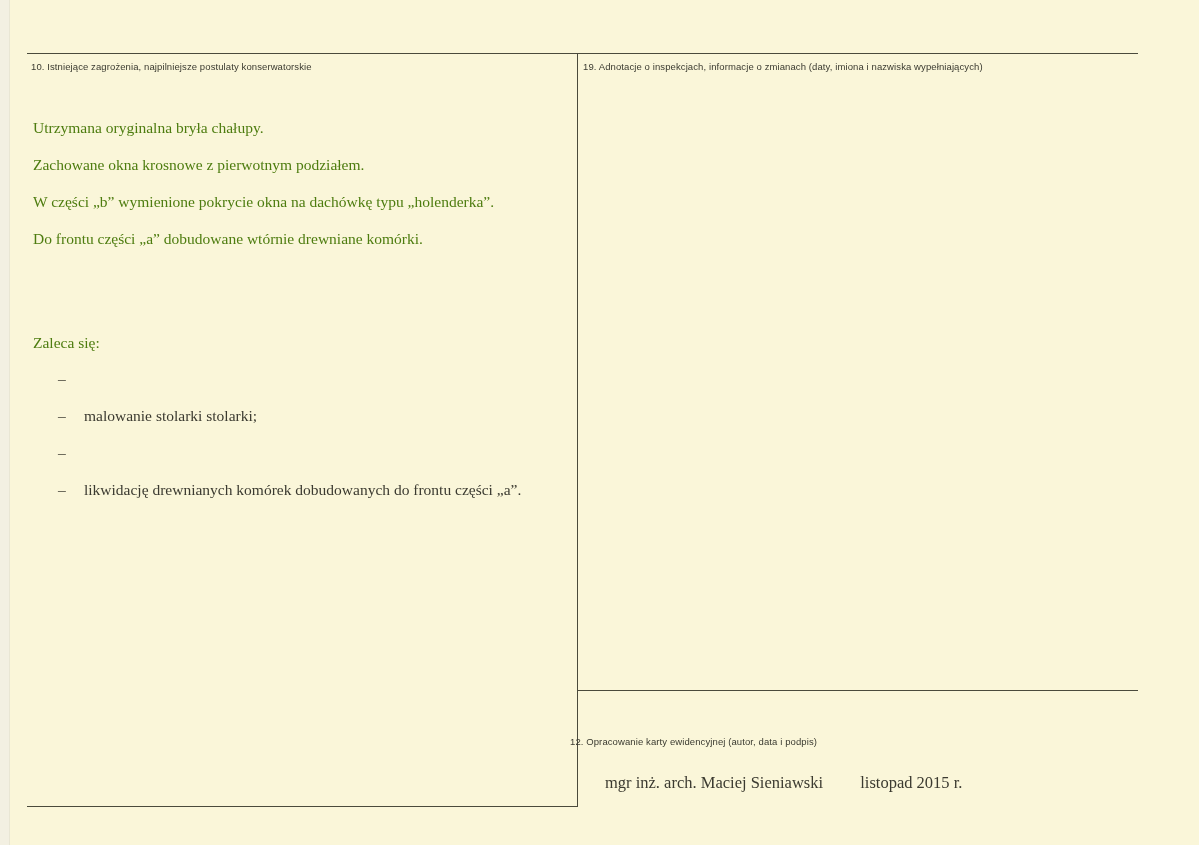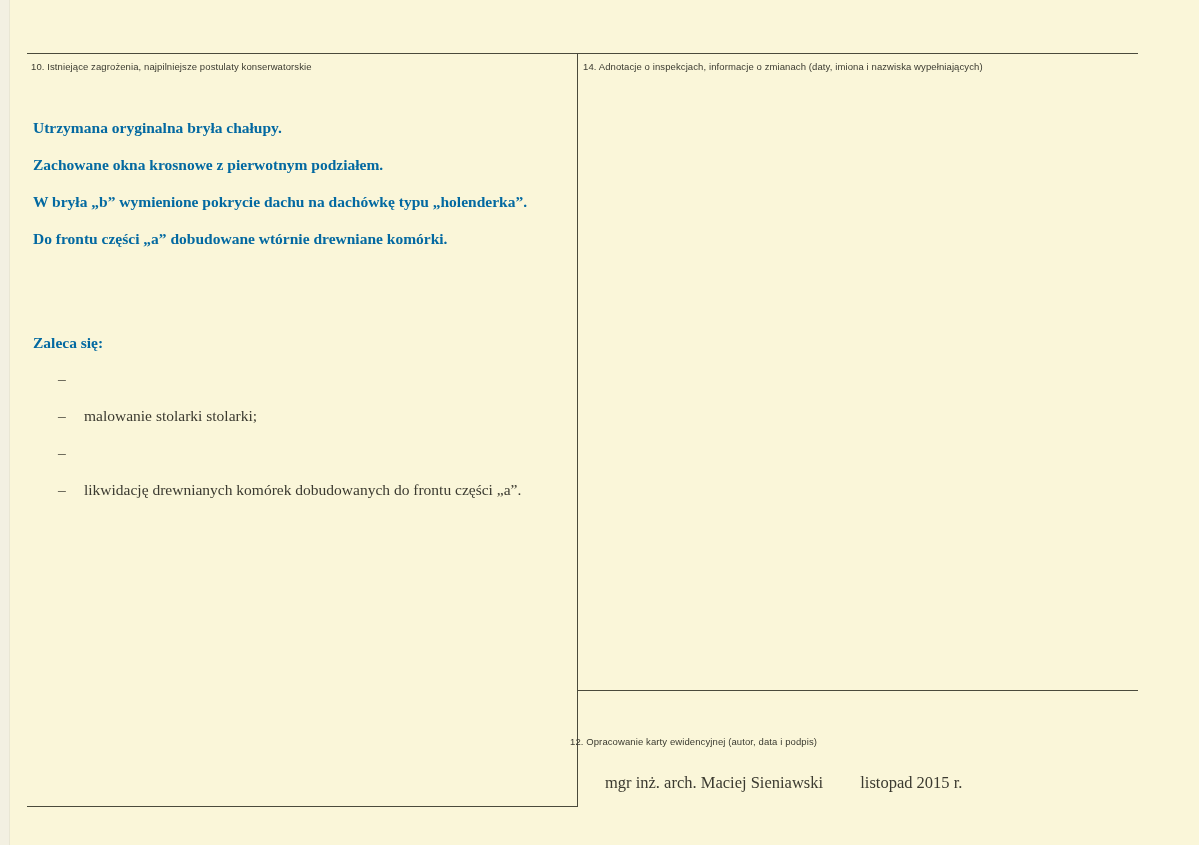--- a/index.html
+++ b/index.html
@@ -63,24 +63,23 @@
   }
   .hdr-10 { left: 31px;  top: 61px; }
   .hdr-11 { left: 583px; top: 61px; }
   .hdr-12 { left: 570px; top: 696px; margin-top: 40px; }
 
   
   .body-text {
     position: absolute;
     font-family: "Liberation Serif", serif;
     font-size: 15.5px;
-    color: #0369a1;
+    color: #4d7c0f;
     line-height: 1.35;
     white-space: nowrap;
-    font-weight: bold;
   }
 
   .p-cond-1 { left: 33px; top: 118px; }
   .p-cond-2 { left: 33px; top: 155px; }
   .p-cond-3 { left: 33px; top: 192px; }
   .p-cond-4 { left: 33px; top: 229px; }
 
   .p-rec-intro { left: 33px; top: 333px; }
 
   .rec-list {
@@ -130,21 +129,21 @@
   <div class="rule h rule-top-left"></div>
   <div class="rule h rule-top-right"></div>
   <div class="rule v rule-divider"></div>
   <div class="rule h rule-bottom-left"></div>
   <div class="rule h rule-sec12"></div>
 
   <div class="sec-header hdr-10">10. Istniejące zagrożenia, najpilniejsze postulaty konserwatorskie</div>
 
   <div class="body-text p-cond-1">Utrzymana oryginalna bryła chałupy.</div>
   <div class="body-text p-cond-2">Zachowane okna  krosnowe z pierwotnym podziałem.</div>
-  <div class="body-text p-cond-3">W bryła „b” wymienione pokrycie dachu na dachówkę typu „holenderka”.</div>
+  <div class="body-text p-cond-3">W części „b” wymienione pokrycie okna na dachówkę typu „holenderka”.</div>
   <div class="body-text p-cond-4">Do frontu części „a” dobudowane wtórnie drewniane komórki.</div>
 
   <div class="body-text p-rec-intro">Zaleca się:</div>
 
   <ul class="rec-list">
     <li>
       <span class="rec-dash">–</span>
     </li>
     <li>
       <span class="rec-dash">–</span>
@@ -152,21 +151,21 @@
     </li>
     <li>
       <span class="rec-dash">–</span>
     </li>
     <li>
       <span class="rec-dash">–</span>
       <span>likwidację drewnianych komórek dobudowanych do frontu części „a”.</span>
     </li>
   </ul>
 
-  <div class="sec-header hdr-11">14. Adnotacje o inspekcjach, informacje o zmianach (daty, imiona i nazwiska wypełniających)</div>
+  <div class="sec-header hdr-11">19. Adnotacje o inspekcjach, informacje o zmianach (daty, imiona i nazwiska wypełniających)</div>
   <div style="position:absolute;left:583px;top:80px;width:552px;height:600px;"></div>
 
   <div class="sec-header hdr-12">12. Opracowanie karty ewidencyjnej (autor, data i podpis)</div>
 
   <div class="sig-row">
     <span class="sig-name">mgr inż. arch. Maciej Sieniawski</span>
     <span class="sig-date">listopad 2015 r.</span>
   </div>
 
 </div>

